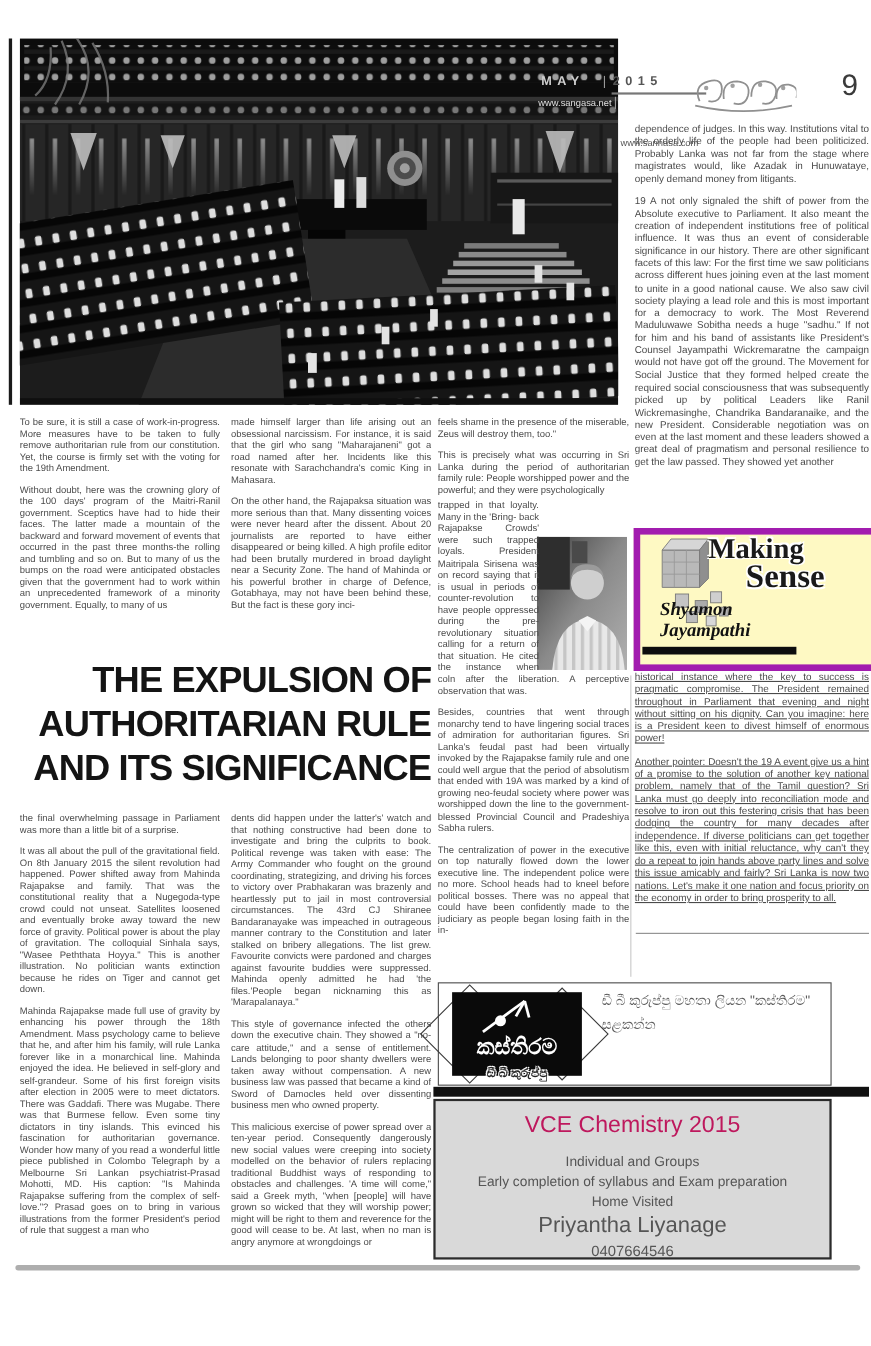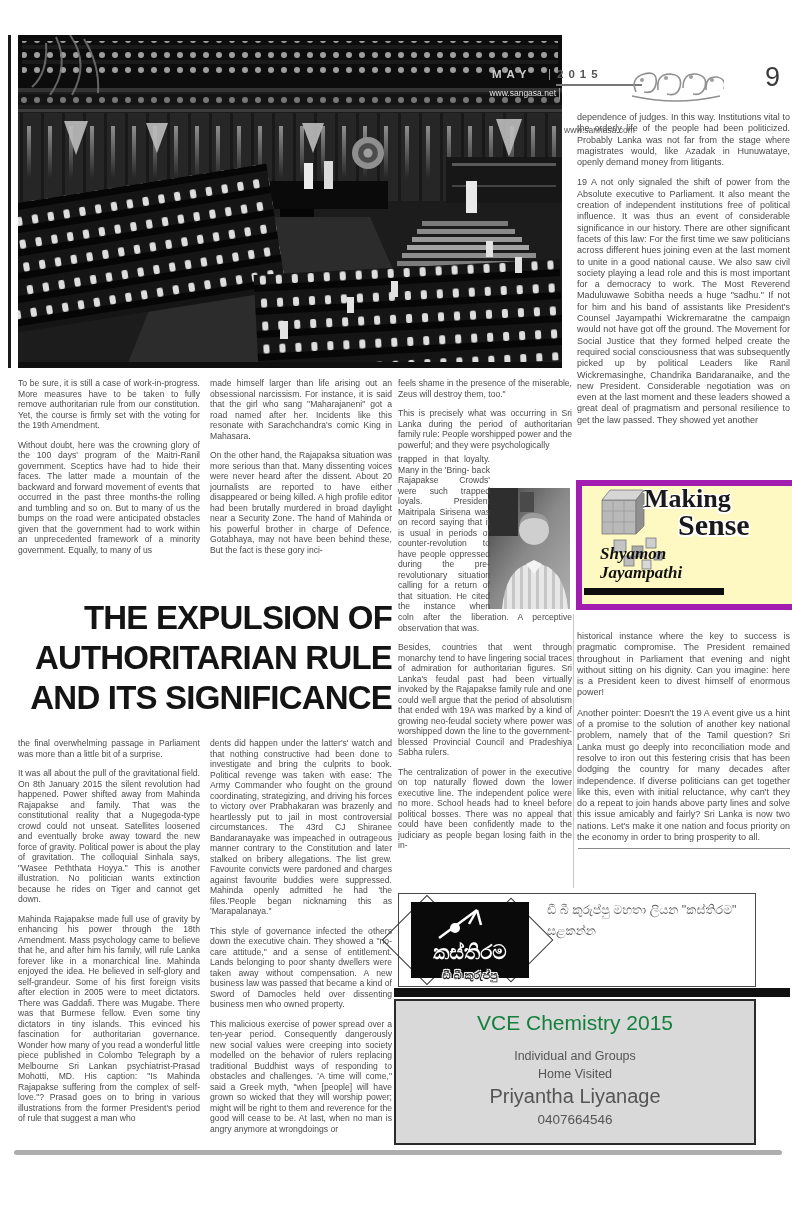--- a/index.html
+++ b/index.html
@@ -48,21 +48,21 @@
   .kas-title{position:absolute;left:0;bottom:14px;width:100%;text-align:center;color:#fff;
              font-weight:bold;font-size:20px;z-index:2;}
   .kas-sub{position:absolute;left:0;bottom:-4px;width:100%;text-align:center;color:#222;
            font-weight:bold;font-size:11px;z-index:3;
            text-shadow:-1px -1px 0 #fff,1px -1px 0 #fff,-1px 1px 0 #fff,1px 1px 0 #fff;}
   .kas-text{font-size:12.5px;line-height:21px;color:#5a5a5a;}
   .black-bar{background:#111;}
 
   
   .vce-box{background:#d9d9d9;border:2.5px solid #2b2b2b;text-align:center;}
-  .vce-title{font-size:21px;color:#15803d;margin-top:10px;}
+  .vce-title{font-size:21px;color:#be185d;margin-top:10px;}
   .vce-lines div{font-size:12.5px;line-height:18px;color:#555;}
   .vce-lines{margin-top:12px;}
   .vce-name{font-size:20px;color:#555;margin-top:2px;}
   .vce-phone{font-size:13.5px;color:#555;margin-top:4px;}
 </style>
 </head>
 <body>
 
 <div class="sheet">
 
@@ -221,21 +221,21 @@
       <rect width="82" height="121" fill="url(#pbg)"></rect>
       <rect width="30" height="48" fill="#2e2e2e"></rect>
       <rect x="32" y="4" width="14" height="20" fill="#4a4a4a"></rect>
       <circle cx="46" cy="42" r="15" fill="#cfcfcf"></circle>
       <path d="M31,38 q2,-14 15,-13 q13,0 15,12 q-4,-7 -15,-7 q-11,0 -15,8" fill="#9b9b9b"></path>
       <path d="M14,121 q4,-44 32,-46 q30,2 34,46 z" fill="url(#shirt)"></path>
       <path d="M38,76 l8,10 8,-10 -8,-4 z" fill="#f4f4f4"></path>
     </svg>
   </div>
 
-  <div class="abs body-col right-col" style="left:577px;top:631px;width:213px;height:242px;">
+  <div class="abs body-col right-col" style="left:577px;top:610px;width:213px;height:242px;text-decoration:underline;">
       <p>historical instance where the key to success is pragmatic compromise.  The President remained throughout in Parliament that evening and night without sitting on his dignity. Can you imagine: here is a President keen to divest himself of enormous power!</p>
       <p>Another pointer: Doesn't the 19 A event give us a hint of a promise to the solution of another key national problem, namely that of the Tamil question? Sri Lanka must go deeply into reconciliation mode and resolve to iron out this festering crisis that has been dodging the country for many decades after independence. If diverse politicians can get together like this, even with initial reluctance, why can't they do a repeat to join hands above party lines and solve this issue amicably and fairly? Sri Lanka is now two nations. Let's make it one nation and focus priority on the economy in order to bring prosperity to all.</p>
     </div>
   <div class="abs endrule" style="left:578px;top:848px;width:212px;"></div>
 
   <div class="abs body-col" style="left:18px;top:378px;width:182px;height:214px;">
       <p>To be sure, it is still a case of work-in-progress. More measures have to be taken to fully remove authoritarian rule from our constitution. Yet, the course is firmly set with the voting for the 19th Amendment.</p>
       <p>Without doubt, here was the crowning glory of the 100 days' program of the Maitri-Ranil government. Sceptics have had to hide their faces.  The latter made a mountain of the backward and forward movement of events that occurred in the past three months-the rolling and tumbling and so on. But to many of us the bumps on the road were anticipated obstacles given that the government had to work within an unprecedented framework of a minority government. Equally, to many of us</p>
     </div>
   <div class="abs body-col" style="left:210px;top:378px;width:182px;height:214px;">
@@ -296,20 +296,21 @@
         <div>සළකන්න</div>
       </div>
   </div>
 
   <div class="abs black-bar" style="left:394px;top:988px;width:396px;height:9px;"></div>
 
   <div class="abs vce-box" style="left:394px;top:999px;width:358px;height:142px;">
     <div class="vce-title">VCE Chemistry 2015</div>
     <div class="vce-lines">
         <div>Individual and Groups</div>
+        <div>Early completion of syllabus and Exam preparation</div>
         <div>Home Visited</div>
       </div>
     <div class="vce-name">Priyantha Liyanage</div>
     <div class="vce-phone">0407664546</div>
   </div>
 
   <div class="abs bottom-bar" style="left:14px;top:1150px;width:768px;"></div>
 
 </div>
 

